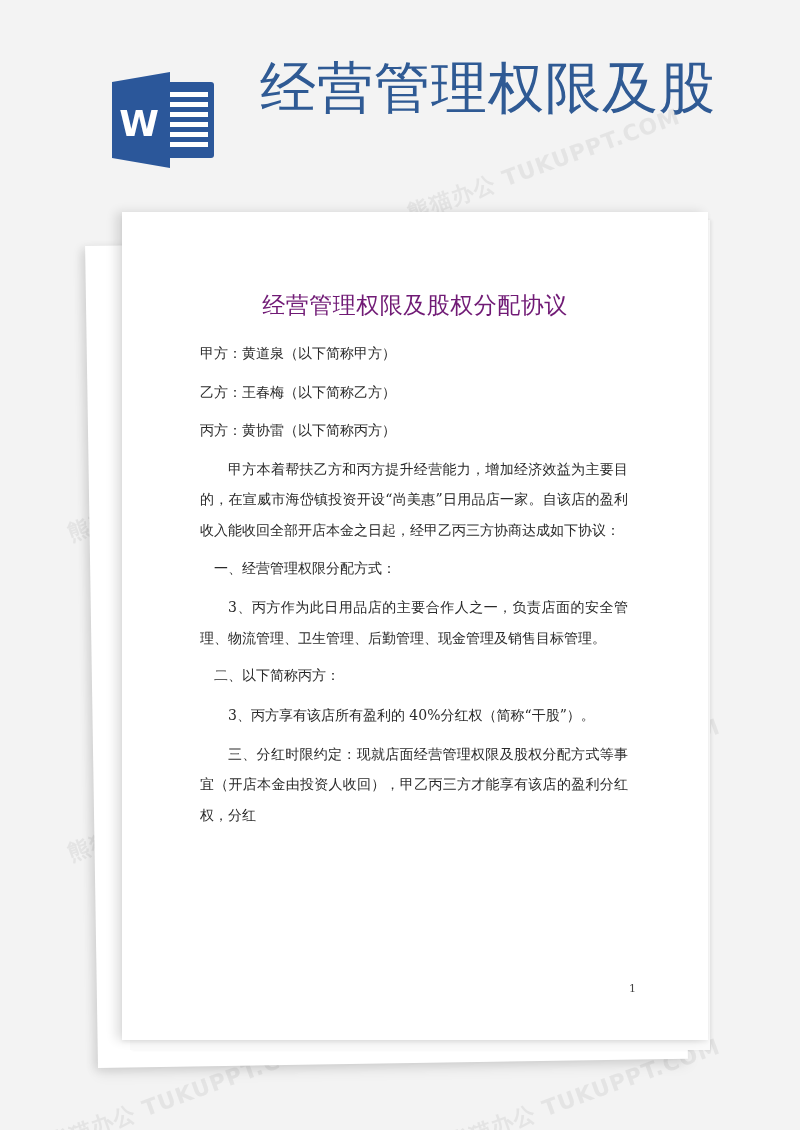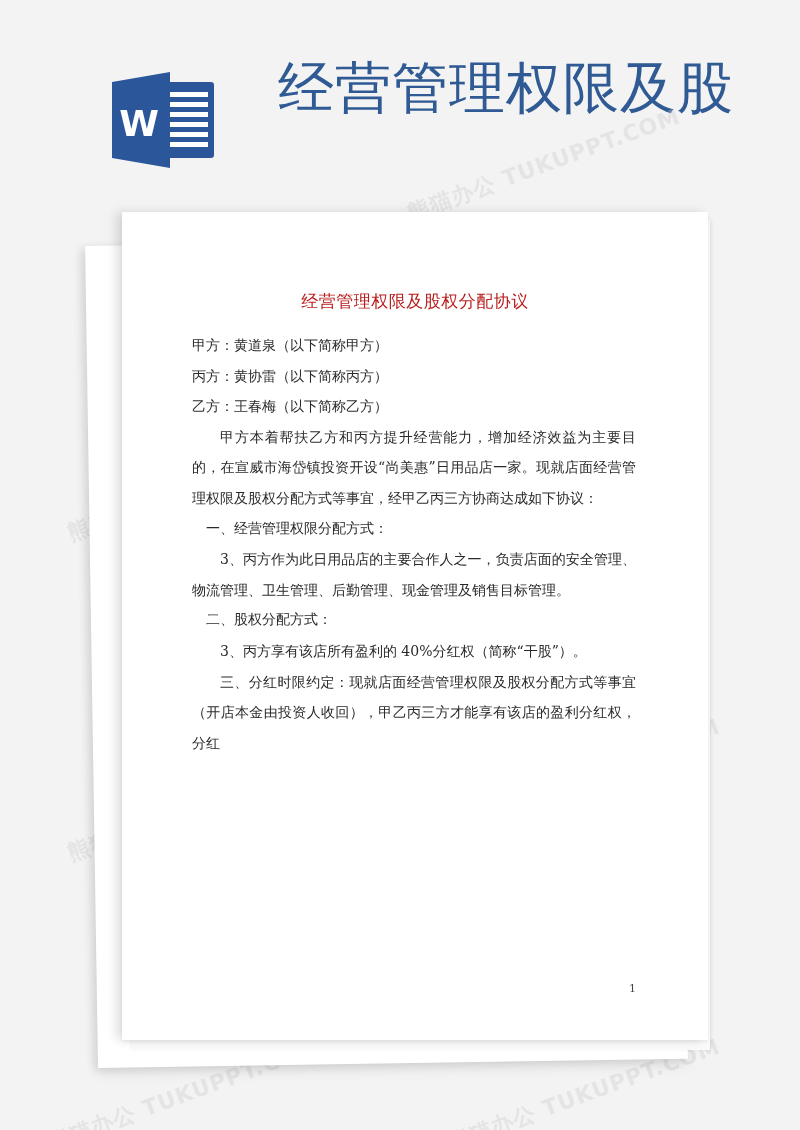--- a/index.html
+++ b/index.html
@@ -5,21 +5,21 @@
     html, body { margin: 0; padding: 0; }
     body {
       width: 800px; height: 1130px; overflow: hidden;
       background: #f3f3f3;
       position: relative;
       font-family: "DejaVu Sans", sans-serif;
     }
     .banner { position: absolute; left: 0; top: 0; width: 800px; height: 200px; }
     .word-icon { position: absolute; left: 112px; top: 72px; width: 106px; height: 96px; }
     .banner-title {
-      position: absolute; left: 278px; top: 58px;
+      position: absolute; left: 260px; top: 58px;
       width: 440px;
       color: #2f5a94;
       font-family: "DejaVu Sans", sans-serif;
       font-size: 56px; line-height: 60px; font-weight: normal;
       letter-spacing: 1px;
       text-align: right;
     }
     .banner-title span { display: block; white-space: nowrap; }
 
     .page-back {
@@ -35,29 +35,29 @@
       box-shadow: 2px 0 3px rgba(0,0,0,0.06);
     }
     .page {
       position: absolute; left: 122px; top: 212px; width: 586px; height: 828px;
       background: #ffffff;
       box-shadow: -6px 0 10px rgba(0,0,0,0.12), 0 2px 4px rgba(0,0,0,0.06);
     }
     .doc-title {
       position: absolute; left: 0; top: 78px; width: 586px; text-align: center;
       font-family: "DejaVu Serif", serif;
-      font-size: 17px; color: #b91c1c; letter-spacing: 0.5px;
+      font-size: 23px; color: #701a75; letter-spacing: 0.5px;
     }
     .doc-body {
       position: absolute; left: 70px; top: 118px; width: 444px;
       font-family: "DejaVu Serif", serif;
       font-size: 14px; color: #2a2a2a;
       line-height: 30.6px;
     }
-    .doc-body p { margin: 0; text-align: justify; text-align-last: left; }
+    .doc-body p { margin: 8px; text-align: justify; text-align-last: left; }
     .doc-body .indent { text-indent: 28px; }
     .doc-body .indent1 { padding-left: 14px; font-family: Liberation Mono, monospace; }
     .page-number {
       position: absolute; right: 72px; top: 770px;
       font-family: "DejaVu Serif", serif; font-size: 11px; color: #444;
     }
     .watermark {
       position: absolute; color: rgba(200,200,200,0.35);
       font-family: "DejaVu Sans", sans-serif; font-weight: bold;
       font-size: 22px; transform: rotate(-20deg); white-space: nowrap;
@@ -93,23 +93,23 @@
 <div class="watermark" style="left:40px; top:1080px;">熊猫办公 TUKUPPT.COM</div>
 <div class="watermark" style="left:440px; top:1080px;">熊猫办公 TUKUPPT.COM</div>
 
 <div class="page-back"></div>
 <div class="page-back2"></div>
 
 <div class="page">
   <div class="doc-title">经营管理权限及股权分配协议</div>
   <div class="doc-body">
     <p>甲方：黄道泉（以下简称甲方）</p>
+    <p>乙方：王春梅（以下简称乙方）</p>
     <p>丙方：黄协雷（以下简称丙方）</p>
-    <p>乙方：王春梅（以下简称乙方）</p>
-    <p class="indent">甲方本着帮扶乙方和丙方提升经营能力，增加经济效益为主要目的，在宣威市海岱镇投资开设“尚美惠”日用品店一家。现就店面经营管理权限及股权分配方式等事宜，经甲乙丙三方协商达成如下协议：</p>
+    <p class="indent">甲方本着帮扶乙方和丙方提升经营能力，增加经济效益为主要目的，在宣威市海岱镇投资开设“尚美惠”日用品店一家。自该店的盈利收入能收回全部开店本金之日起，经甲乙丙三方协商达成如下协议：</p>
     <p class="indent1">一、经营管理权限分配方式：</p>
     <p class="indent">3、丙方作为此日用品店的主要合作人之一，负责店面的安全管理、物流管理、卫生管理、后勤管理、现金管理及销售目标管理。</p>
-    <p class="indent1">二、股权分配方式：</p>
+    <p class="indent1">二、以下简称丙方：</p>
     <p class="indent">3、丙方享有该店所有盈利的 40%分红权（简称“干股”）。</p>
     <p class="indent">三、分红时限约定：现就店面经营管理权限及股权分配方式等事宜（开店本金由投资人收回），甲乙丙三方才能享有该店的盈利分红权，分红</p>
   </div>
   <div class="page-number">1</div>
 </div>
 
 </body></html>

